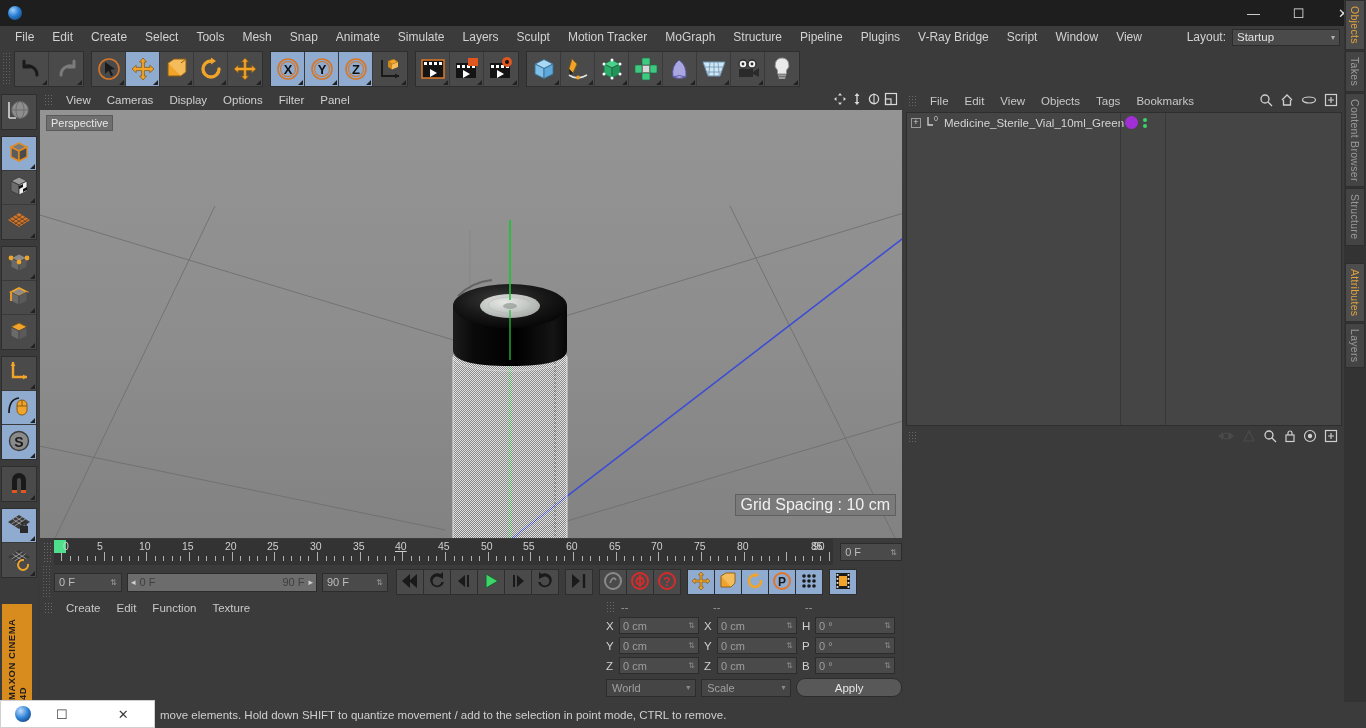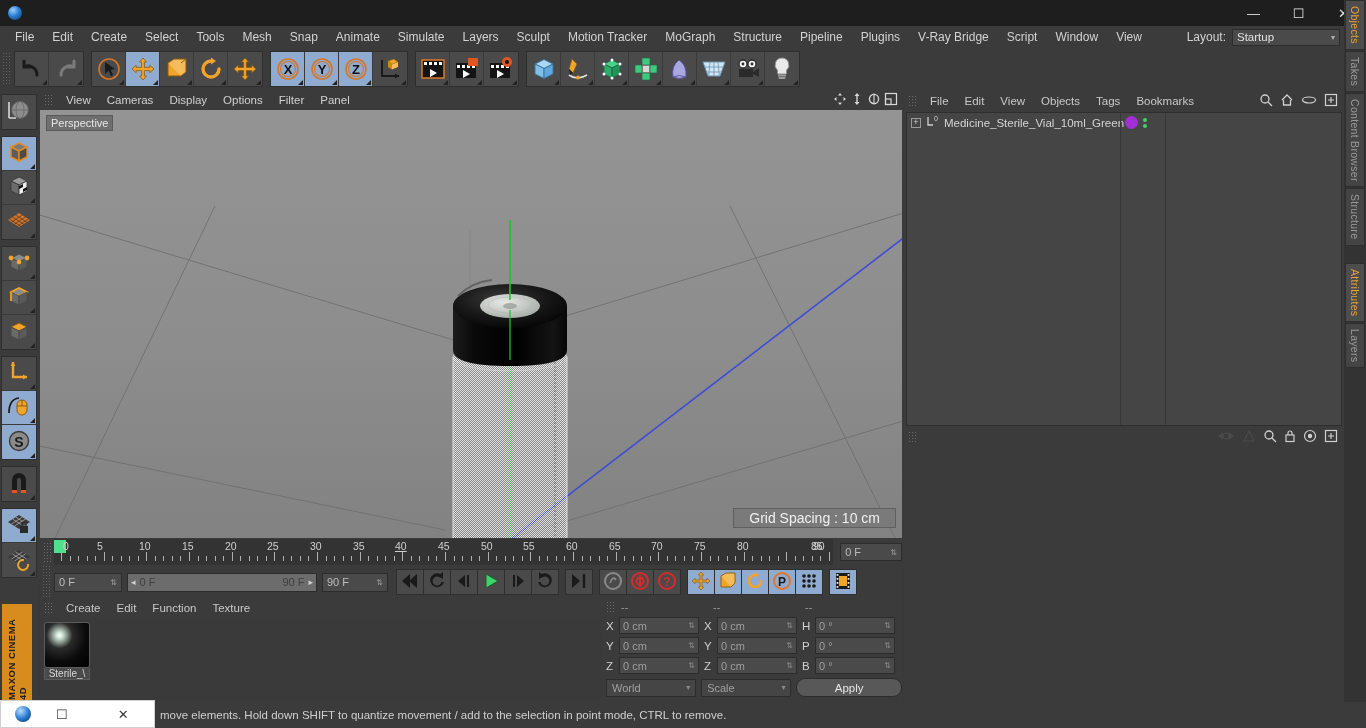--- a/index.html
+++ b/index.html
@@ -101,22 +101,22 @@
   #viewmenu .vnav{ margin-left:auto; display:flex; align-items:center; gap:3px; padding-right:4px; }
   #viewport{
     position:absolute; top:20px; left:0; width:862px; height:428px;
     background:#8a8a8a; overflow:hidden;
   }
   #perspLabel{
     position:absolute; left:6px; top:5px; background:#6f6f6f; color:#e8e8e8;
     font-size:11px; padding:1px 4px; border:1px solid #5a5a5a; z-index:5;
   }
   #gridLabel{
-    position:absolute; right:6px; bottom:10px; background:#7a7a7a; color:#f0f0f0;
-    font-size:14px; padding:1px 15px; border:1px solid #5f5f5f; z-index:5;
+    position:absolute; right:6px; bottom:22px; background:#7a7a7a; color:#f0f0f0;
+    font-size:16px; padding:1px 5px; border:1px solid #5f5f5f; z-index:5;
   }
   
   #timeline{
     position:absolute; left:40px; top:448px; width:862px; height:28px; background:#3b3b3b;
     display:flex; align-items:center;
   }
   #tlgrip{
     width:9px;height:20px;margin-left:3px;
     background-image:radial-gradient(#6a6a6a 0.8px, transparent 0.9px);
     background-size:3px 3px;
@@ -1055,26 +1055,20 @@
   <div id="matmgr">
     <div id="matmenu">
       <div class="vgrip"></div>
       <div id="matmenuitems" style="display:flex">
           <div class="mi">Create</div>
           <div class="mi">Edit</div>
           <div class="mi">Function</div>
           <div class="mi">Texture</div>
         </div>
     </div>
-    <div id="matbody">
-      <div class="matchip">
-        <div class="matsphere"></div>
-        <div class="matlabel">Sterile_\</div>
-      </div>
-    </div>
   </div>
 
   <div id="coords">
     <div id="coordhdr">
       <div class="vgrip"></div>
       <span>--</span>
       <span>--</span>
       <span>--</span>
     </div>
     <div id="coordrows">

